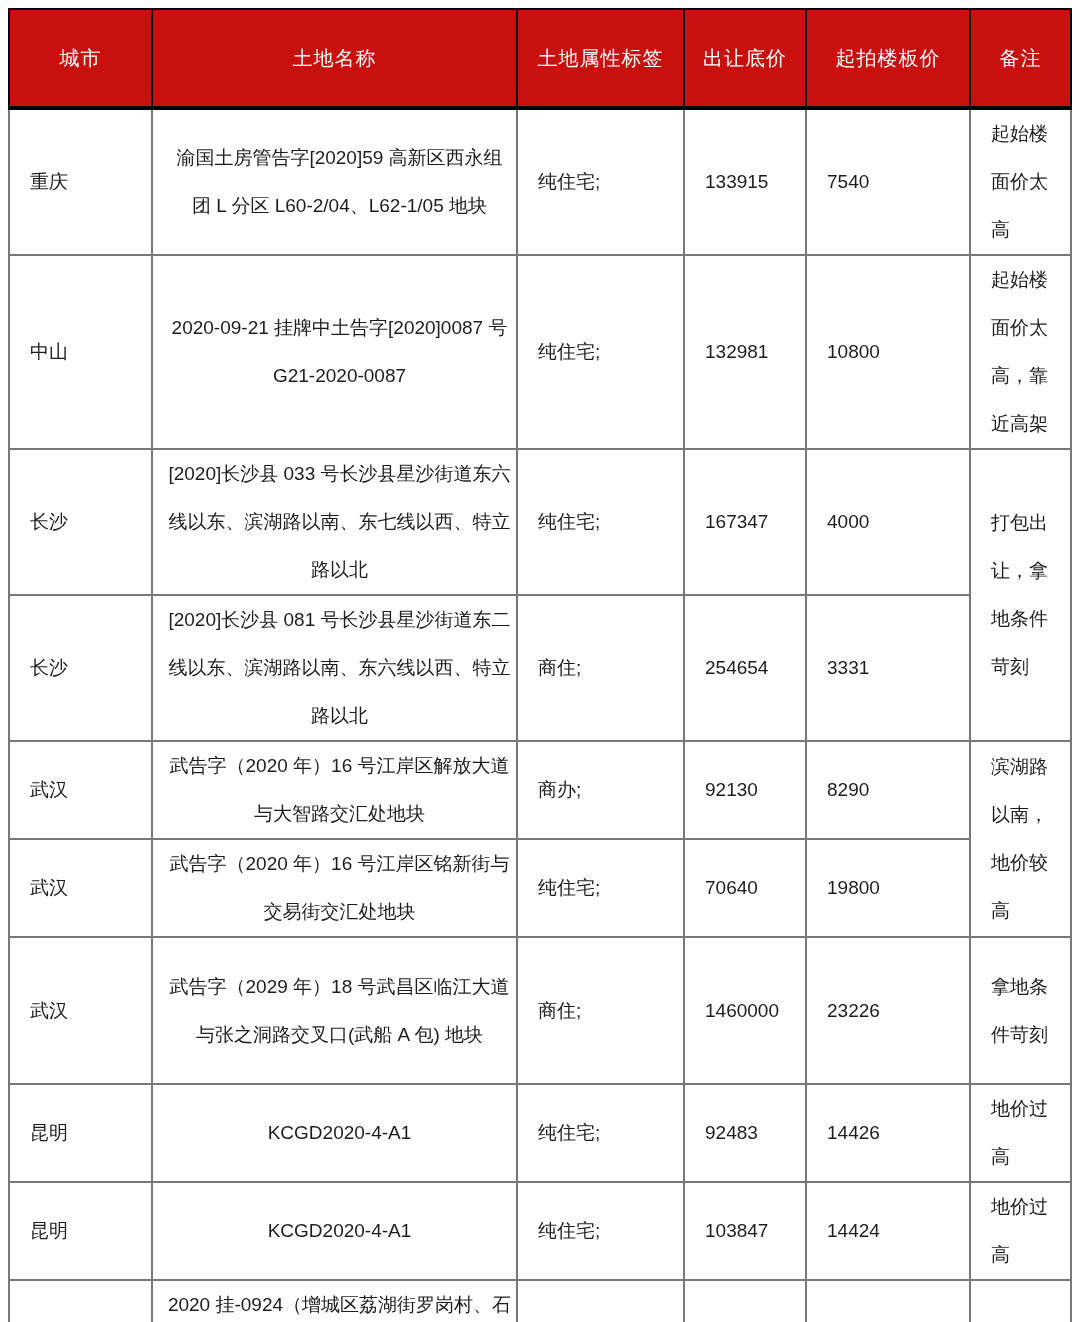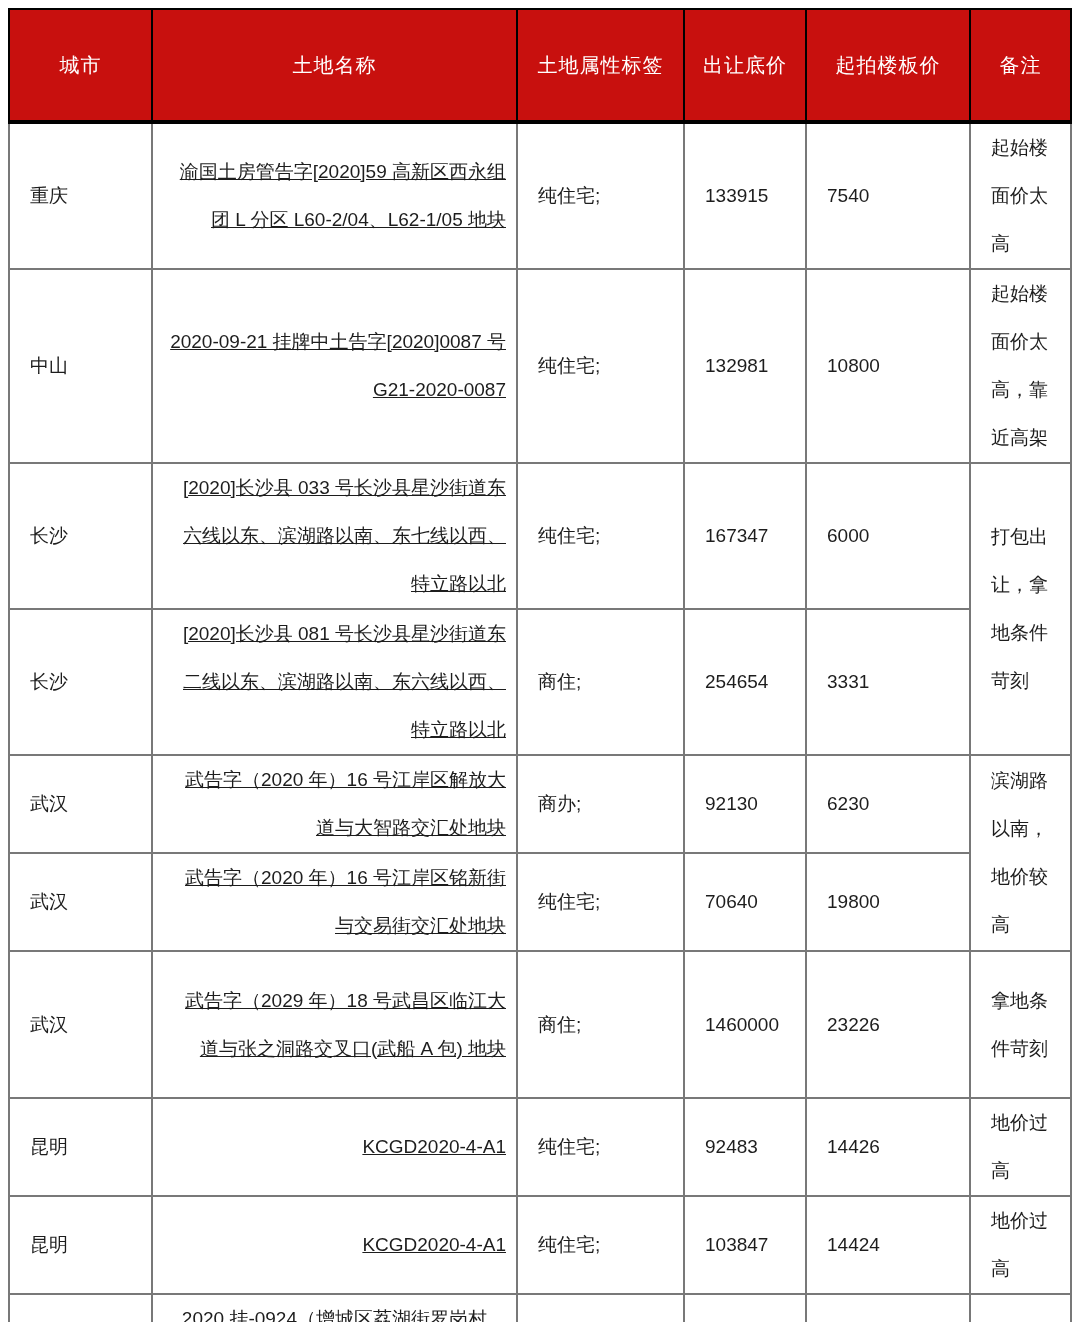--- a/index.html
+++ b/index.html
@@ -22,38 +22,37 @@
   col.c-remark{width:101px;}
 
   th{
     background:var(--header-bg,#c8100e);
     color:var(--header-text,#ffffff);
     border:2px solid var(--header-border,#000000);
     border-bottom:4px solid var(--header-border,#000000);
     font-size:20px;
     font-weight:normal;
     height:86px;
-    padding:12px;
+    padding:5px;
     text-align:center;
     letter-spacing:1px;
   }
   td{
     border:2px solid var(--body-border,#787878);
     font-size:19px;
     color:var(--body-text,#1d1d1d);
     vertical-align:middle;
     line-height:48px;
     padding:0 20px;
     word-break:break-word;
     overflow:hidden;
   }
   td.name{
-    text-align:right;
-    padding:0 10px 0 14px;
-    text-decoration:underline;
+    text-align:center;
+    padding:0 4px 0 14px;
   }
   tr.hr1{height:145px;}
   tr.hr2{height:147px;}
   tr.hr3{height:146px;}
   tr.hr4{height:146px;}
   tr.hr5{height:98px;}
   tr.hr6{height:98px;}
   tr.hr7{height:147px;}
   tr.hr8{height:49px;}
   tr.hr9{height:49px;}
@@ -97,36 +96,36 @@
         <td>纯住宅;</td>
         <td>132981</td>
         <td>10800</td>
         <td>起始楼面价太高，靠近高架</td>
       </tr>
       <tr class="hr3">
         <td>长沙</td>
         <td class="name">[2020]长沙县 033 号长沙县星沙街道东六线以东、滨湖路以南、东七线以西、特立路以北</td>
         <td>纯住宅;</td>
         <td>167347</td>
-        <td>6000</td>
+        <td>4000</td>
         <td rowspan="2">打包出让，拿地条件苛刻</td>
       </tr>
       <tr class="hr4">
         <td>长沙</td>
         <td class="name">[2020]长沙县 081 号长沙县星沙街道东二线以东、滨湖路以南、东六线以西、特立路以北</td>
         <td>商住;</td>
         <td>254654</td>
         <td>3331</td>
       </tr>
       <tr class="hr5">
         <td>武汉</td>
         <td class="name">武告字（2020 年）16 号江岸区解放大道与大智路交汇处地块</td>
         <td>商办;</td>
         <td>92130</td>
-        <td>6230</td>
+        <td>8290</td>
         <td rowspan="2">滨湖路以南，地价较高</td>
       </tr>
       <tr class="hr6">
         <td>武汉</td>
         <td class="name">武告字（2020 年）16 号江岸区铭新街与交易街交汇处地块</td>
         <td>纯住宅;</td>
         <td>70640</td>
         <td>19800</td>
       </tr>
       <tr class="hr7">

